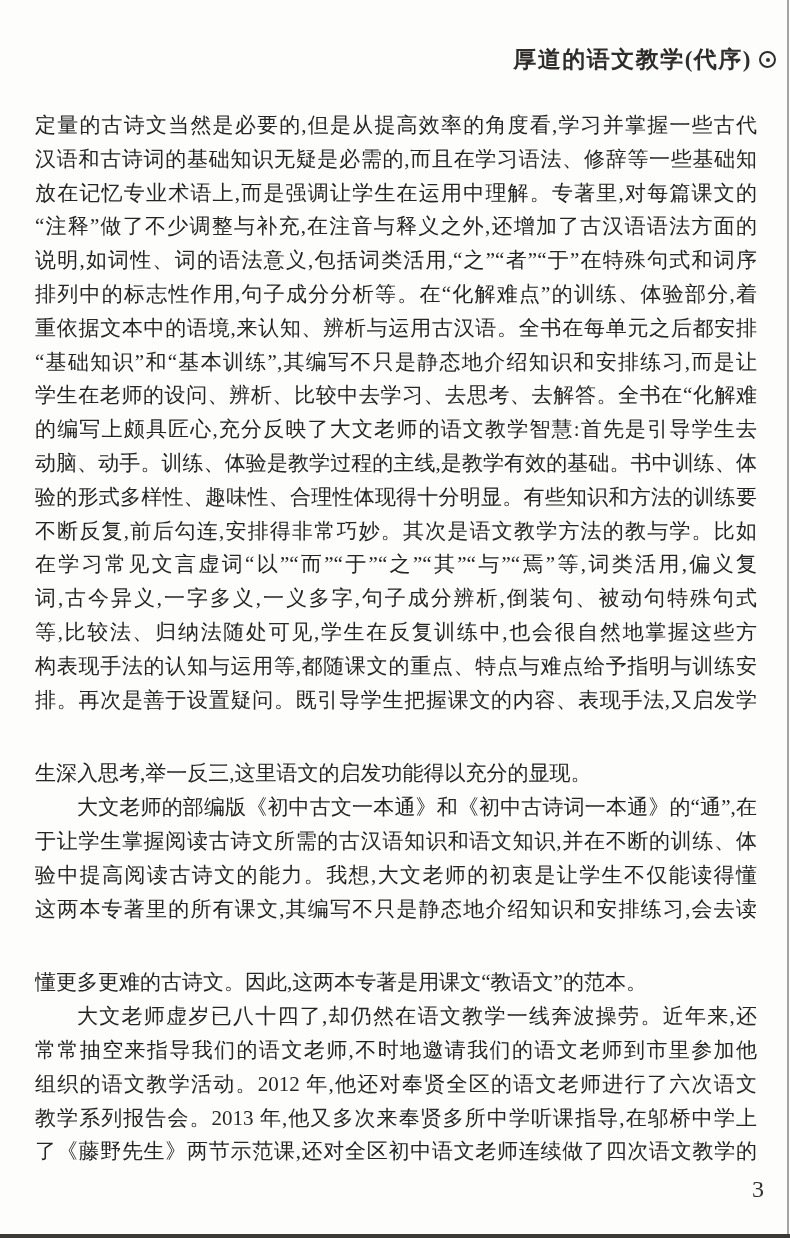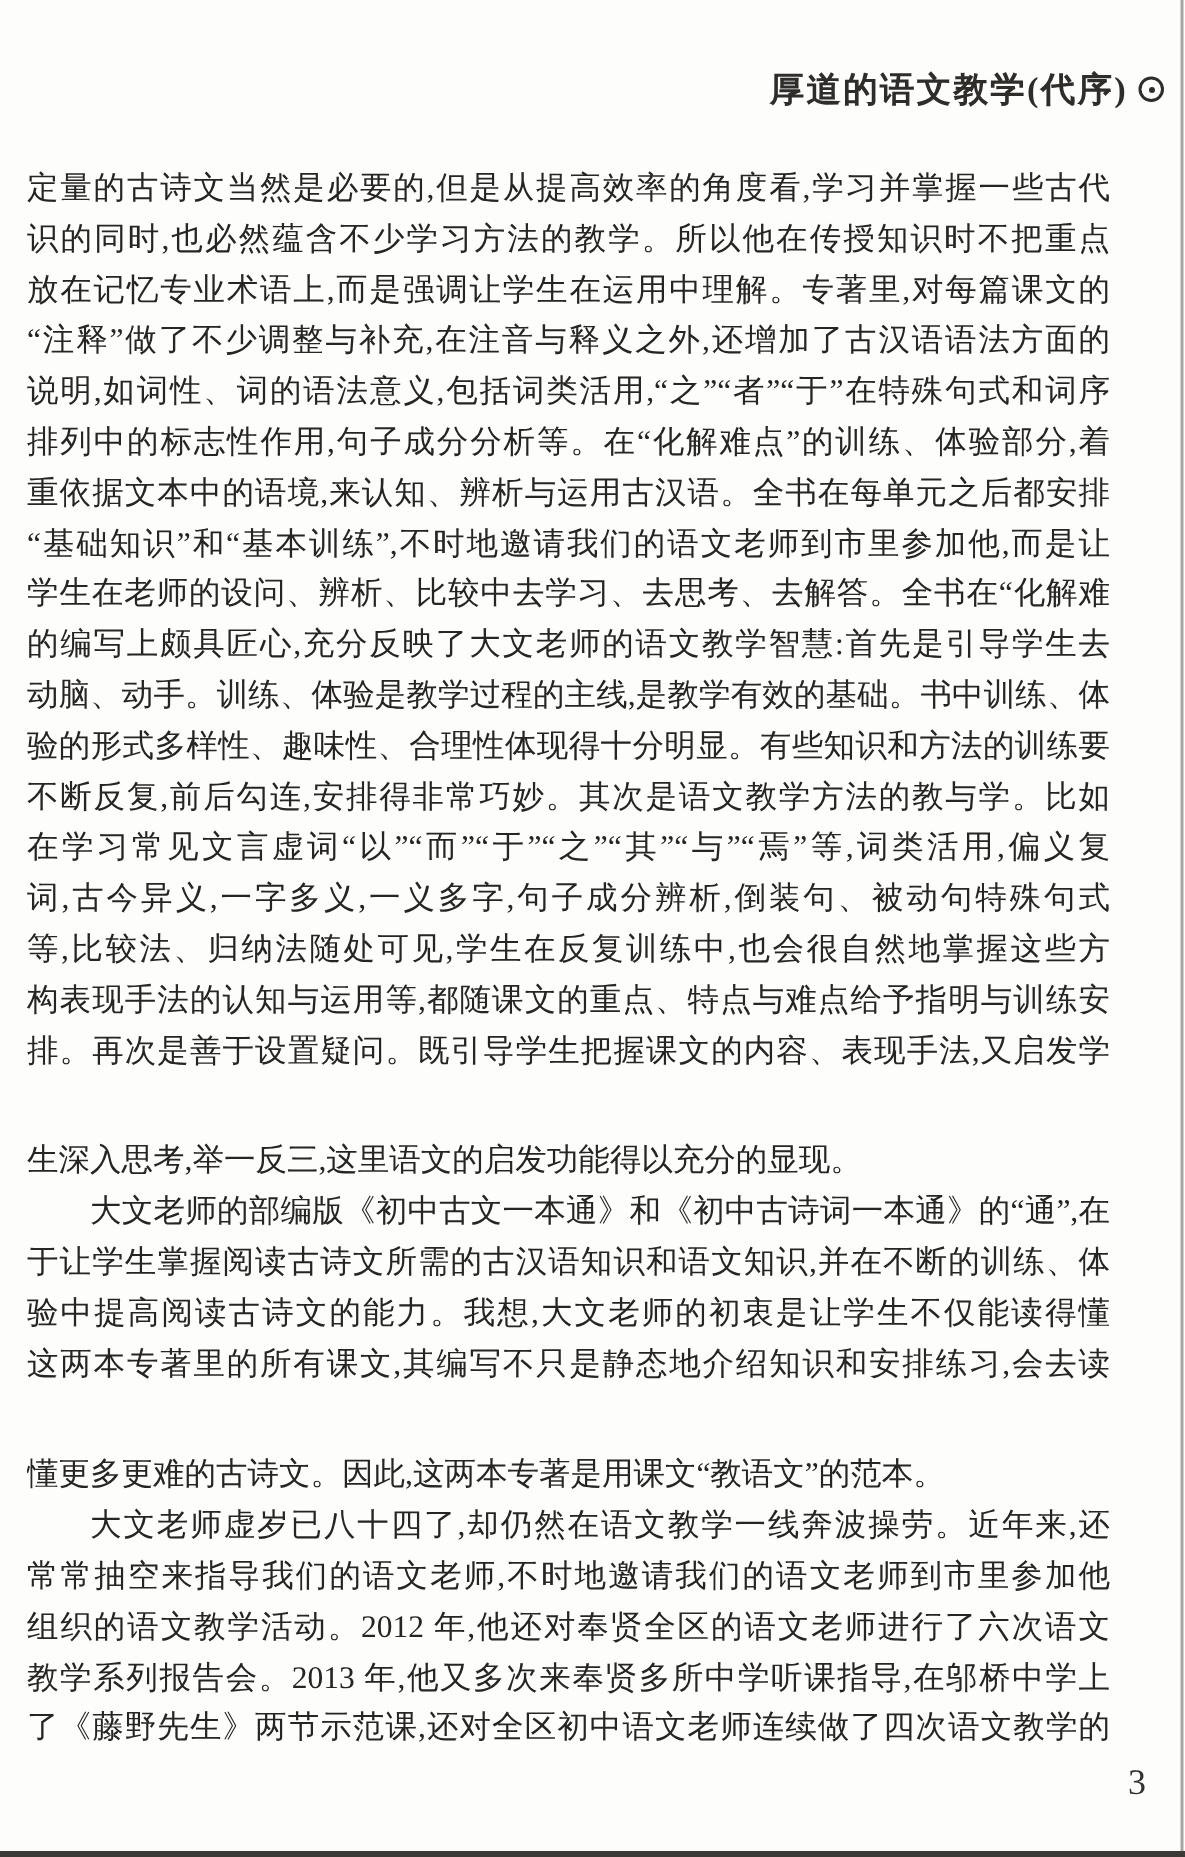--- a/index.html
+++ b/index.html
@@ -47,21 +47,21 @@
   }
   .circle-dot .dot {
     width: 4px; height: 4px;
     background: #2f2d2a;
     border-radius: 50%;
   }
   
   .textblock {
     position: absolute;
     top: 109px;
-    left: 18px;
+    left: 35px;
     width: 722px;
     color: #262523;
   }
   .line {
     font-size: 21px;
     line-height: 33.8px;
     height: 33.8px;
     overflow: hidden;
     text-align: justify;
     text-align-last: justify;
@@ -86,27 +86,27 @@
 
   <div class="header">
     <span class="header-title">厚道的语文教学(代序)</span>
     <span class="circle-dot">
         <span class="dot"></span>
       </span>
   </div>
 
   <div class="textblock" id="text-body">
       <div class="line">定量的古诗文当然是必要的,但是从提高效率的角度看,学习并掌握一些古代</div>
-      <div class="line">识的同时,也必然蕴含不少学习方法的教学。所以他在传授知识时不把重点</div>
+      <div class="line">汉语和古诗词的基础知识无疑是必需的,而且在学习语法、修辞等一些基础知</div>
       <div class="line">放在记忆专业术语上,而是强调让学生在运用中理解。专著里,对每篇课文的</div>
       <div class="line">“注释”做了不少调整与补充,在注音与释义之外,还增加了古汉语语法方面的</div>
       <div class="line">说明,如词性、词的语法意义,包括词类活用,“之”“者”“于”在特殊句式和词序</div>
       <div class="line">排列中的标志性作用,句子成分分析等。在“化解难点”的训练、体验部分,着</div>
       <div class="line">重依据文本中的语境,来认知、辨析与运用古汉语。全书在每单元之后都安排</div>
-      <div class="line">“基础知识”和“基本训练”,不时地邀请我们的语文老师到市里参加他,而是让</div>
+      <div class="line">“基础知识”和“基本训练”,其编写不只是静态地介绍知识和安排练习,而是让</div>
       <div class="line">学生在老师的设问、辨析、比较中去学习、去思考、去解答。全书在“化解难点”</div>
       <div class="line">的编写上颇具匠心,充分反映了大文老师的语文教学智慧:首先是引导学生去</div>
       <div class="line">动脑、动手。训练、体验是教学过程的主线,是教学有效的基础。书中训练、体</div>
       <div class="line">验的形式多样性、趣味性、合理性体现得十分明显。有些知识和方法的训练要</div>
       <div class="line">不断反复,前后勾连,安排得非常巧妙。其次是语文教学方法的教与学。比如</div>
       <div class="line">在学习常见文言虚词“以”“而”“于”“之”“其”“与”“焉”等,词类活用,偏义复</div>
       <div class="line">词,古今异义,一字多义,一义多字,句子成分辨析,倒装句、被动句特殊句式</div>
       <div class="line">等,比较法、归纳法随处可见,学生在反复训练中,也会很自然地掌握这些方</div>
       <div class="line">构表现手法的认知与运用等,都随课文的重点、特点与难点给予指明与训练安</div>
       <div class="line">排。再次是善于设置疑问。既引导学生把握课文的内容、表现手法,又启发学</div>

